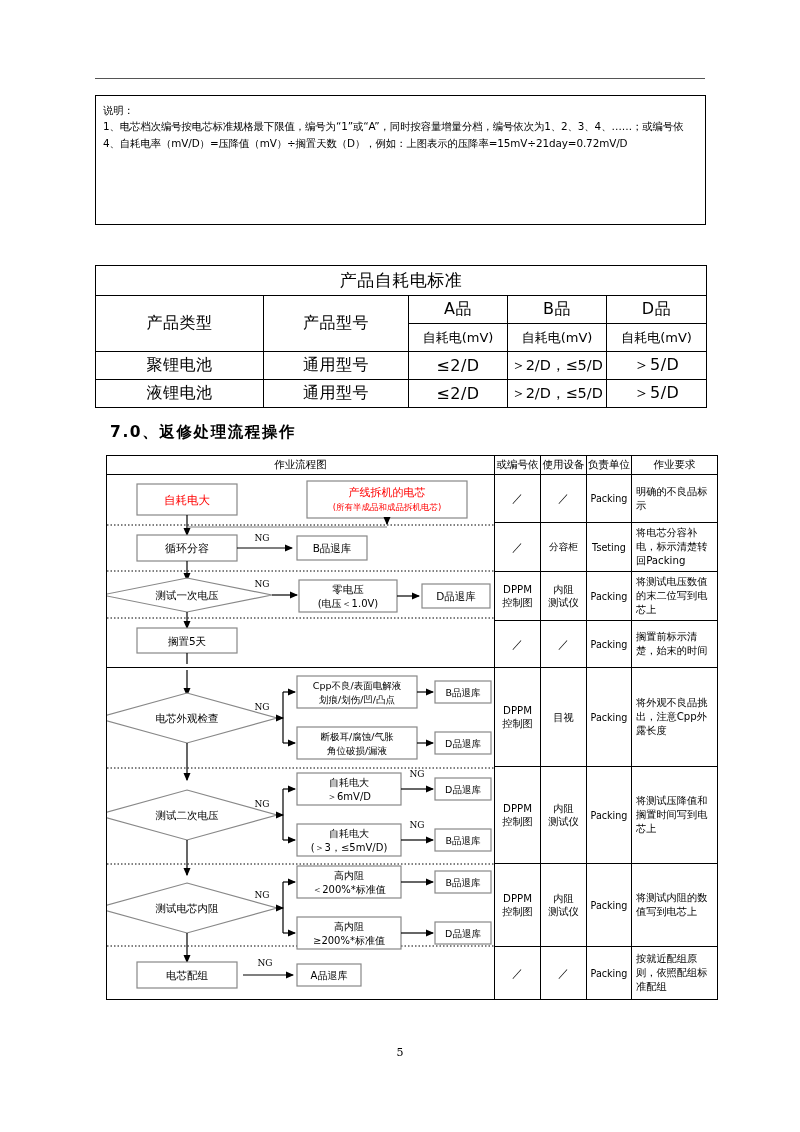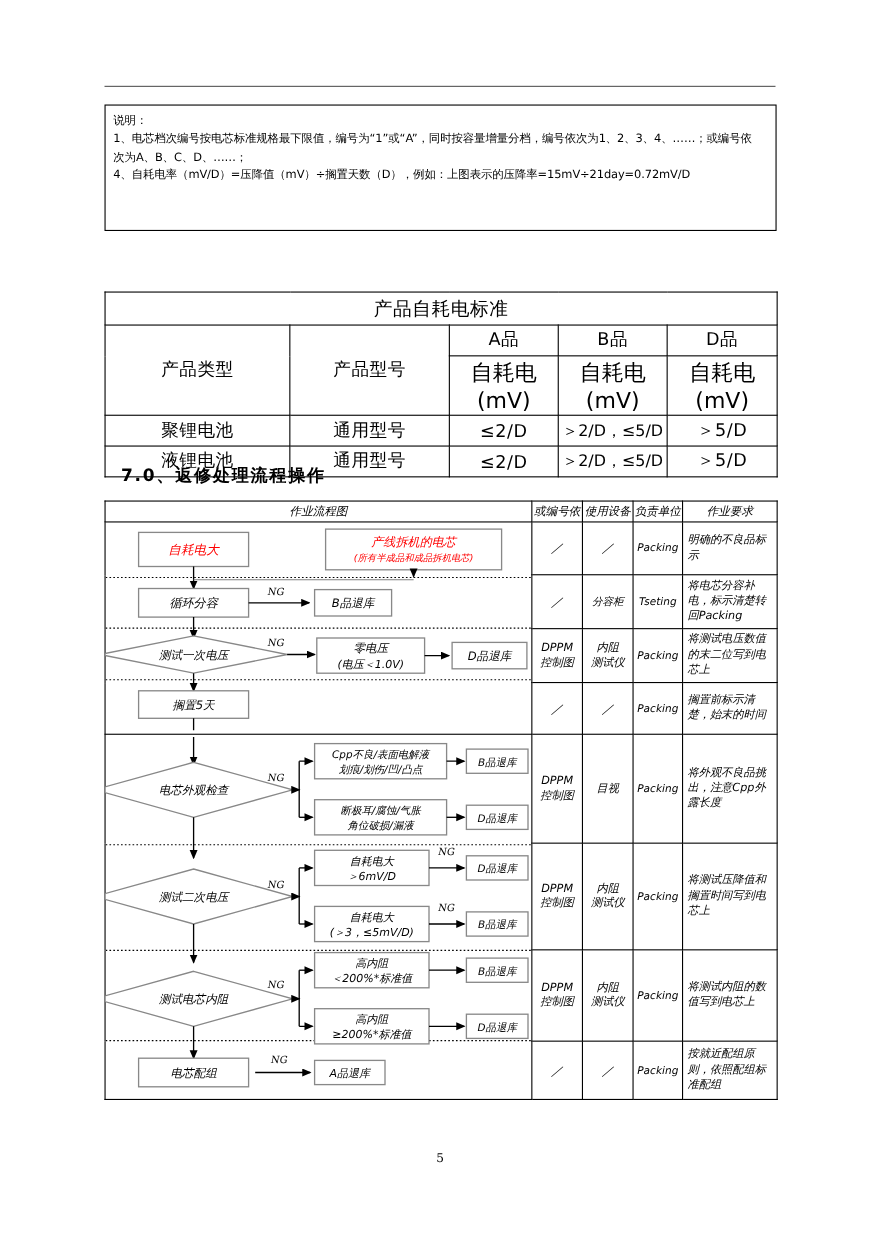--- a/index.html
+++ b/index.html
@@ -14,21 +14,21 @@
   .page{position:absolute;left:0;top:0;width:800px;height:1132px;}
 
   
   .header-rule{
     position:absolute;left:95px;top:78px;width:610px;height:0;
     border-top:1.4px solid #555;
   }
 
   
   .notes-box{
-    position:absolute;left:95px;top:95px;width:611px;height:115px;
+    position:absolute;left:95px;top:95px;width:611px;height:130px;
     border:1.6px solid #000;
     box-sizing:border-box;
     padding:6px 7px 0 7px;
   }
   .notes-line{
     font-family:"DejaVu Sans","Liberation Sans",sans-serif;
     font-size:10.4px;
     line-height:16.4px;
     white-space:nowrap;
     letter-spacing:-0.1px;
@@ -56,30 +56,29 @@
     border:1.2px solid #000;
     text-align:center;
     vertical-align:middle;
     font-family:"DejaVu Sans","Liberation Sans",sans-serif;
     font-size:16px;
     letter-spacing:0.5px;
     padding:1px 2px;
     height:25px;
   }
   .std-table td.title{font-size:17px;height:27px;margin-top:18px;}
-  .std-table td.unit{font-size:20px;letter-spacing:0px;}
+  .std-table td.unit{font-size:13px;letter-spacing:0px;}
   .std-table td.small{font-size:14.5px;letter-spacing:0px;}
   .std-table td.big{font-size:16px;}
 
   
   .flow-table{
-    position:absolute;left:95px;top:455px;width:611px;
+    position:absolute;left:106px;top:455px;width:611px;
     border-collapse:collapse;
     table-layout:fixed;
-    font-style:italic;
   }
   .flow-table td{
     border:1.1px solid #000;
     vertical-align:middle;
     font-family:"DejaVu Sans","Liberation Sans",sans-serif;
     font-size:9.6px;
     text-align:center;
     padding:0;
   }
   .flow-table td.hdr{
@@ -110,21 +109,20 @@
 </head>
 <body>
 
 <div class="page">
 
   <div class="header-rule"></div>
 
   <div class="notes-box">
     <div class="notes-line">说明：</div>
     <div class="notes-line">1、电芯档次编号按电芯标准规格最下限值，编号为“1”或“A”，同时按容量增量分档，编号依次为1、2、3、4、……；或编号依</div>
-    <div class="notes-line">次为A、B、C、D、……；</div>
     <div class="notes-line">4、自耗电率（mV/D）=压降值（mV）÷搁置天数（D），例如：上图表示的压降率=15mV÷21day=0.72mV/D</div>
   </div>
 
 
   <table class="std-table">
     <colgroup>
       <col style="width:168px">
         <col style="width:145px">
       <col style="width:99px">
         <col style="width:99px">

